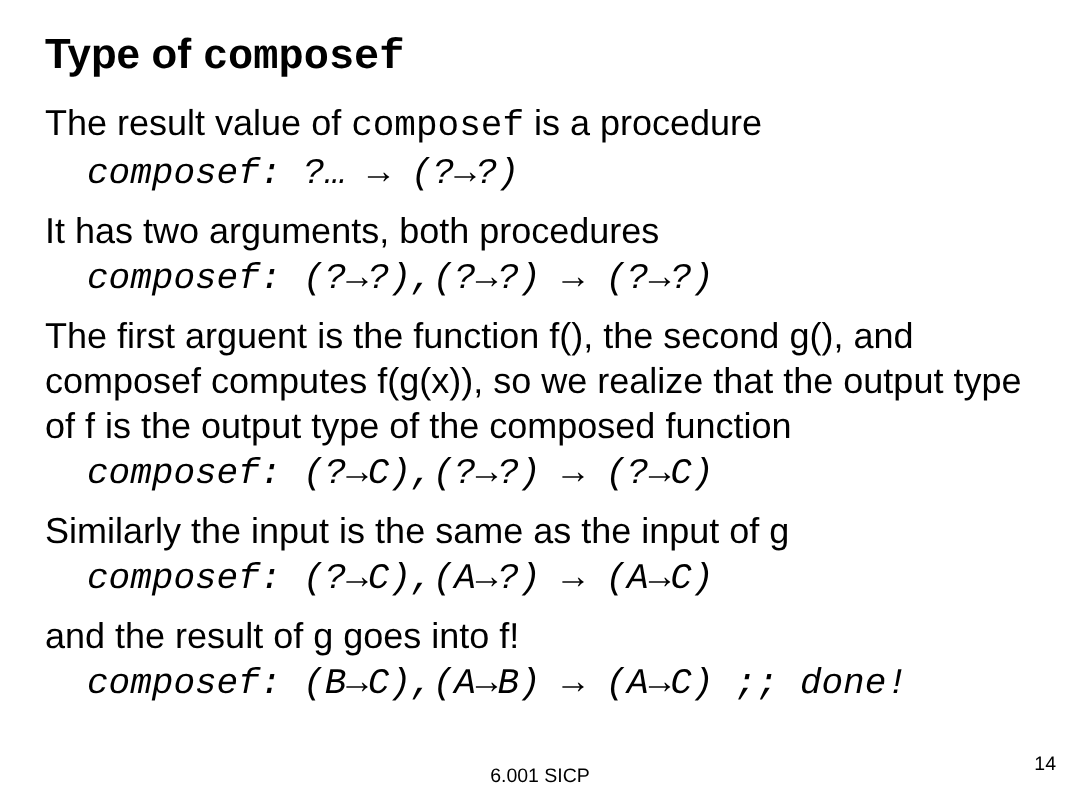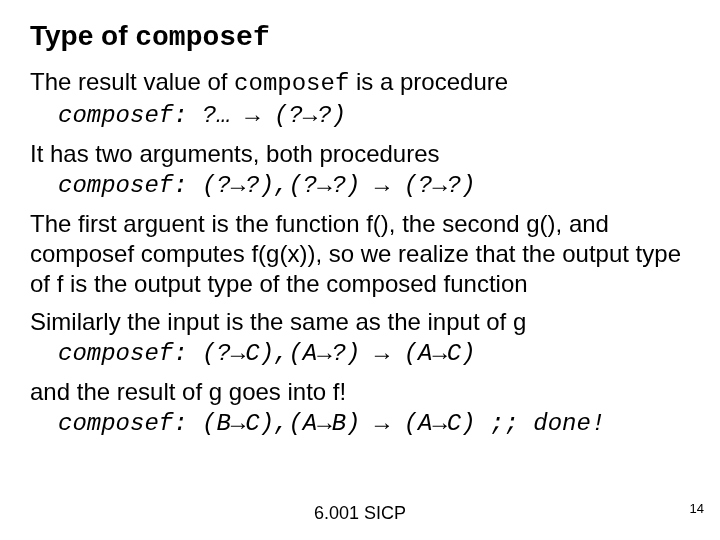--- a/index.html
+++ b/index.html
@@ -34,21 +34,21 @@
   }
   .mono {
     font-family: "Courier New", monospace;
   }
   .footer-center {
     position: absolute;
     bottom: 16px;
     left: 0;
     width: 100%;
     text-align: center;
-    font-size: 18px;
+    font-size: 13px;
   }
   .footer-right {
     position: absolute;
     bottom: 24px;
     right: 16px;
     font-size: 13px;
   }
 </style>
 </head>
 <body>
@@ -64,20 +64,21 @@
     <div class="indent mono">composef: ?… → (?→?)</div>
   </div>
 
   <div class="block">
     <span>It has two arguments, both procedures</span>
     <div class="indent mono">composef: (?→?),(?→?) → (?→?)</div>
   </div>
 
   <div class="block">
     <span>The first arguent is the function f(), the second g(), and composef computes f(g(x)), so we realize that the output type of f is the output type of the composed function</span>
+    <div class="indent mono">composef: (?→C),(?→?) → (?→C)</div>
   </div>
 
   <div class="block">
     <span>Similarly the input is the same as the input of g</span>
     <div class="indent mono">composef: (?→C),(A→?) → (A→C)</div>
   </div>
 
   <div class="block">
     <span>and the result of g goes into f!</span>
     <div class="indent mono">composef: (B→C),(A→B) → (A→C)  ;; done!</div>

